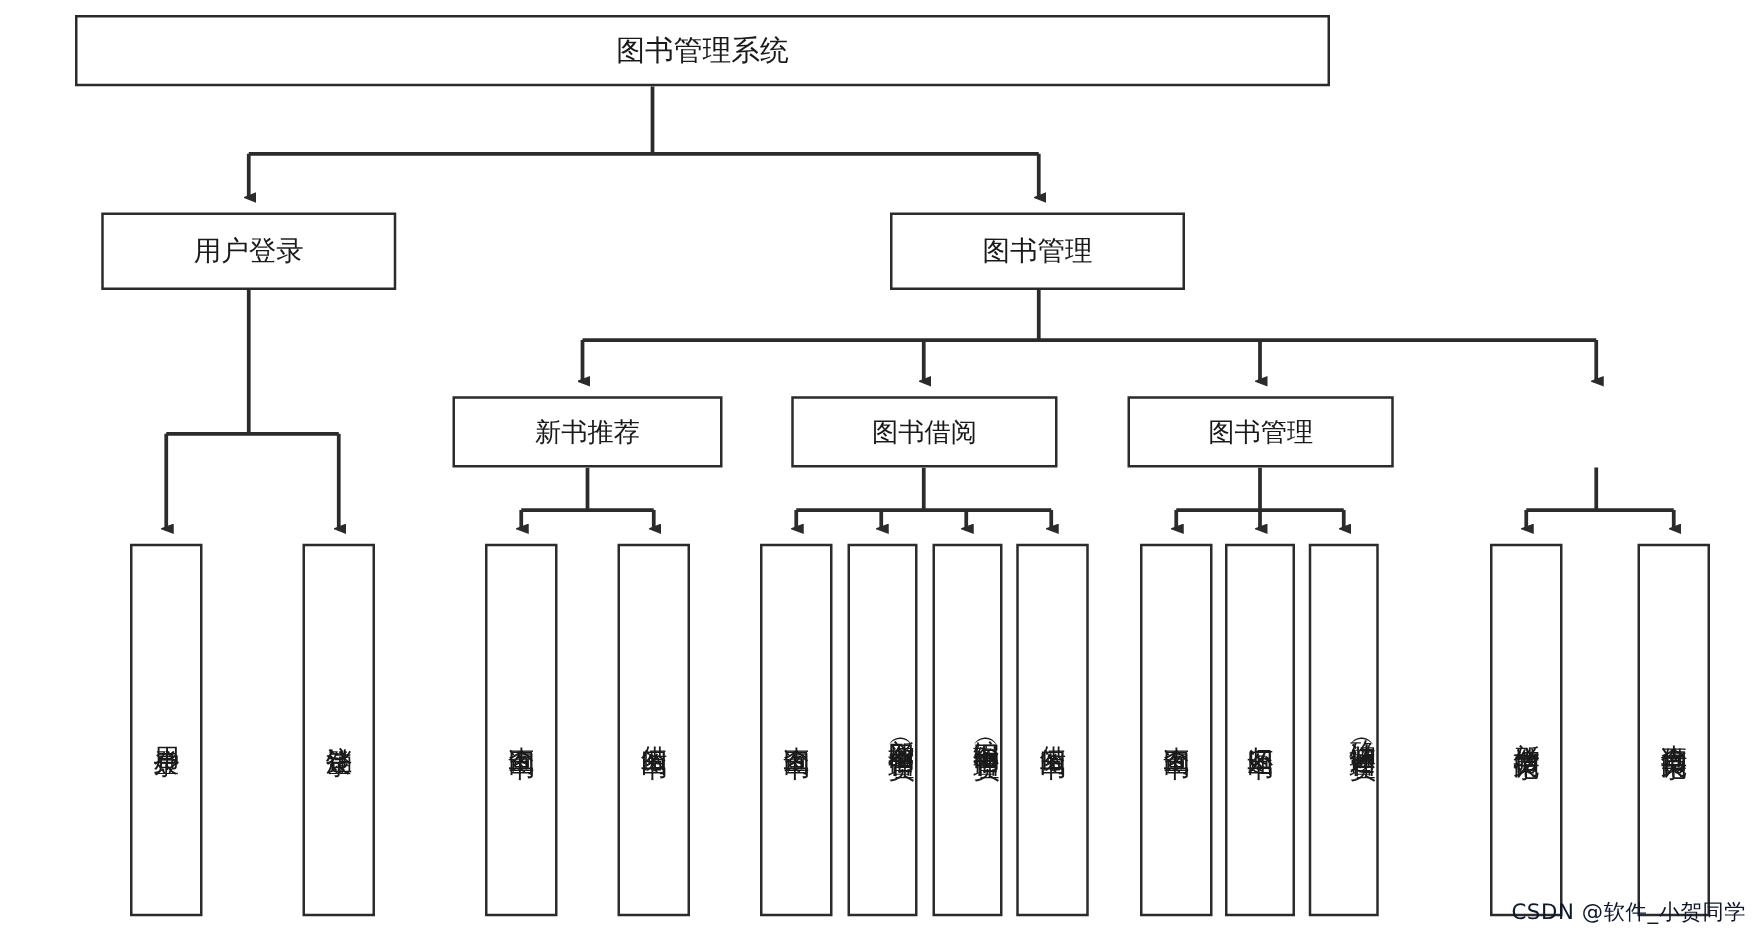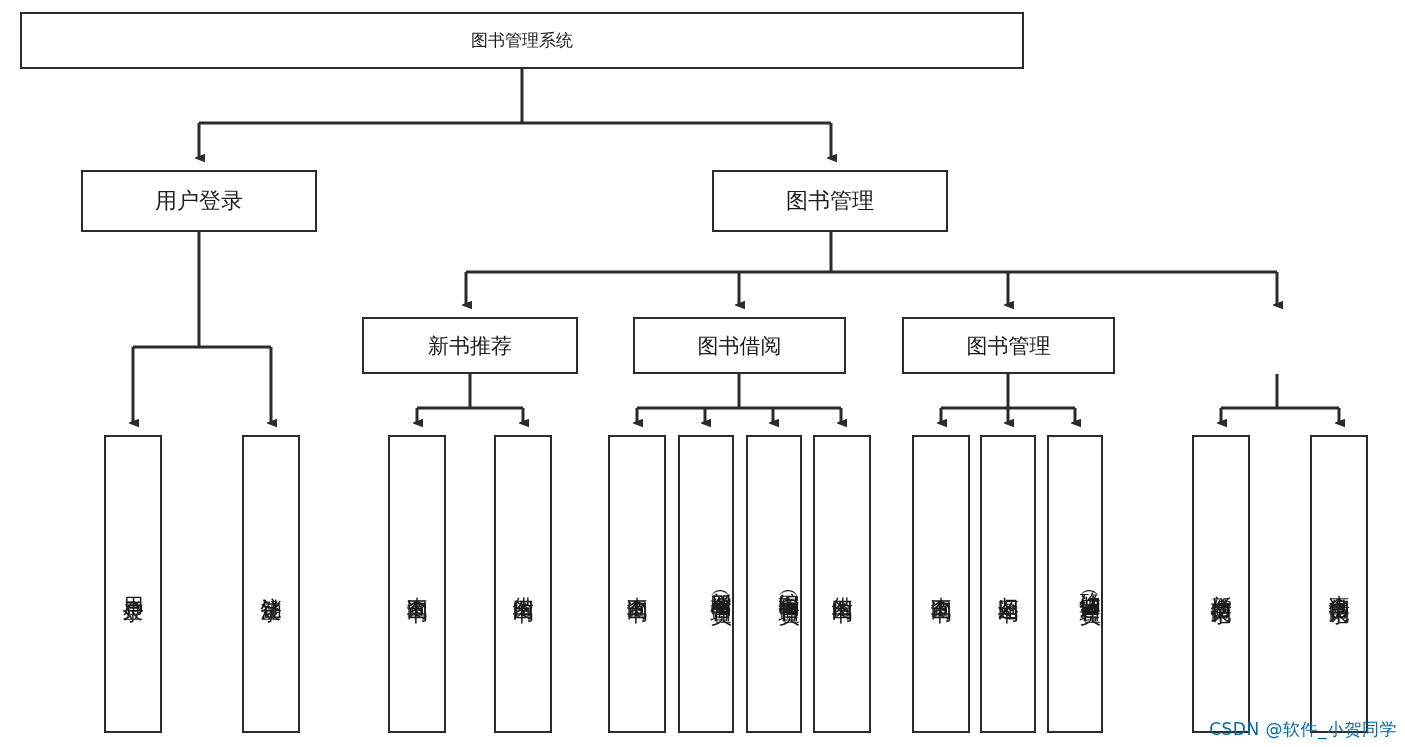--- a/index.html
+++ b/index.html
@@ -29,21 +29,22 @@
     box-sizing: border-box;
     border: 2px solid #2b2b2b;
     background: #ffffff;
     color: #1a1a1a;
     display: flex;
     align-items: center;
     justify-content: center;
     text-align: center;
   }
   .node.root {
-    font-size: 17px;
+    font-size: 23px;
+    margin-left: 40px;
   }
   .node.lvl2 {
     font-size: 22px;
   }
   .node.lvl3 {
     font-size: 21px;
   }
   .node.leaf {
     font-size: 21px;
     writing-mode: vertical-rl;
@@ -61,21 +62,21 @@
   }
   .node.leaf .label {
     writing-mode: vertical-rl;
     text-orientation: upright;
   }
   #watermark {
     position: absolute;
     right: 8px;
     bottom: 6px;
     font-size: 17px;
-    color: #0369a1;
+    color: #0f172a;
     letter-spacing: 0.5px;
     white-space: nowrap;
     pointer-events: none;
     margin-left: 35px;
   }
 </style>
 </head>
 <body>
 
 <div id="canvas">

